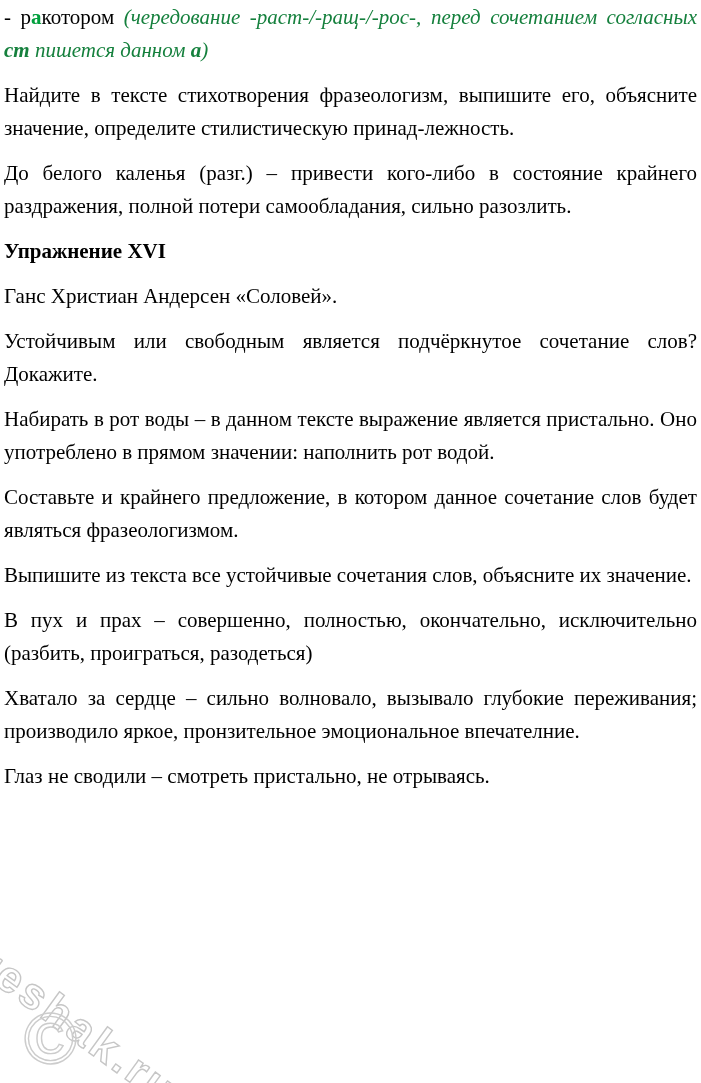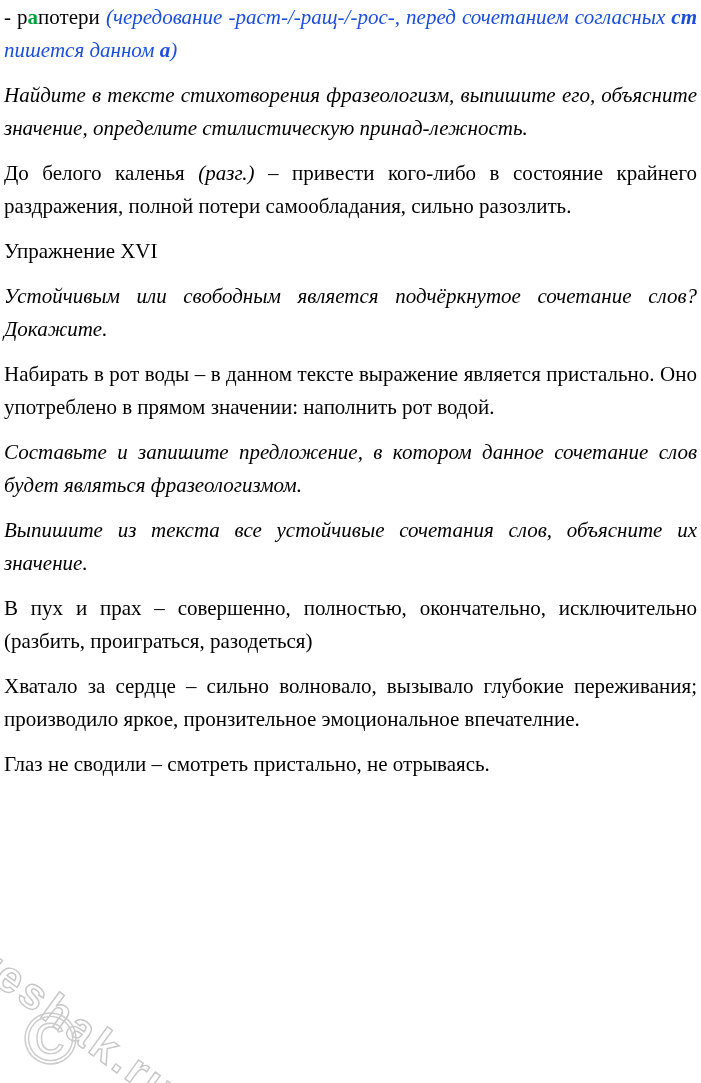--- a/index.html
+++ b/index.html
@@ -18,27 +18,27 @@
     color: #000000;
   }
   .content {
     padding: 1px 4px 0 4px;
     text-align: justify;
   }
   p {
     margin: 0 0 12px 0;
   }
   p.heading {
-    font-weight: normal;
+    font-weight: bold;
     text-align: left;
   }
-  .it   { font-style: italic; }
+  .it   { }
   .b    { font-weight: bold; }
   .green { color: #009f3c; font-weight: bold; }
-  .olive { color: #1d4ed8; font-style: italic; }
+  .olive { color: #15803d; font-style: italic; }
   .olive.b { font-weight: bold; margin-top: 44px; }
   
   .watermark-text {
     position: absolute;
     left: -6px;
     top: 944px;
     transform: rotate(36deg);
     transform-origin: left top;
     font-family: "Liberation Sans", sans-serif;
     font-weight: bold;
@@ -61,35 +61,36 @@
     -webkit-text-stroke: 1.4px #cccccc;
     pointer-events: none;
     z-index: 5;
   }
 </style>
 </head>
 <body>
 
 <div class="content">
 
-  <p><span>- р</span><span class="green">а</span><span>потери </span><span class="olive">(чередование -раст-/-ращ-/-рос-, перед сочетанием согласных </span><span class="olive b">ст</span><span class="olive"> пишется данном </span><span class="olive b">а</span><span class="olive">)</span></p>
+  <p><span>- р</span><span class="green">а</span><span>котором </span><span class="olive">(чередование -раст-/-ращ-/-рос-, перед сочетанием согласных </span><span class="olive b">ст</span><span class="olive"> пишется данном </span><span class="olive b">а</span><span class="olive">)</span></p>
 
   <p class="it">Найдите в тексте стихотворения фразеологизм, выпишите его, объясните значение, определите стилистическую принад-лежность.</p>
 
   <p><span>До белого каленья </span><span class="it">(разг.)</span><span> – привести кого-либо в состояние крайнего раздражения, полной потери самообладания, сильно разозлить.</span></p>
 
   <p class="heading">Упражнение XVI</p>
 
 
+  <p>Ганс Христиан Андерсен «Соловей».</p>
 
   <p class="it">Устойчивым или свободным является подчёркнутое сочетание слов? Докажите.</p>
 
   <p>Набирать в рот воды – в данном тексте выражение является пристально. Оно употреблено в прямом значении: наполнить рот водой.</p>
 
-  <p class="it">Составьте и запишите предложение, в котором данное сочетание слов будет являться фразеологизмом.</p>
+  <p class="it">Составьте и крайнего предложение, в котором данное сочетание слов будет являться фразеологизмом.</p>
 
 
   <p class="it">Выпишите из текста все устойчивые сочетания слов, объясните их значение.</p>
 
   <p>В пух и прах – совершенно, полностью, окончательно, исключительно (разбить, проиграться, разодеться)</p>
 
   <p>Хватало за сердце – сильно волновало, вызывало глубокие переживания; производило яркое, пронзительное эмоциональное впечателние.</p>
 
   <p>Глаз не сводили – смотреть пристально, не отрываясь.</p>
 

